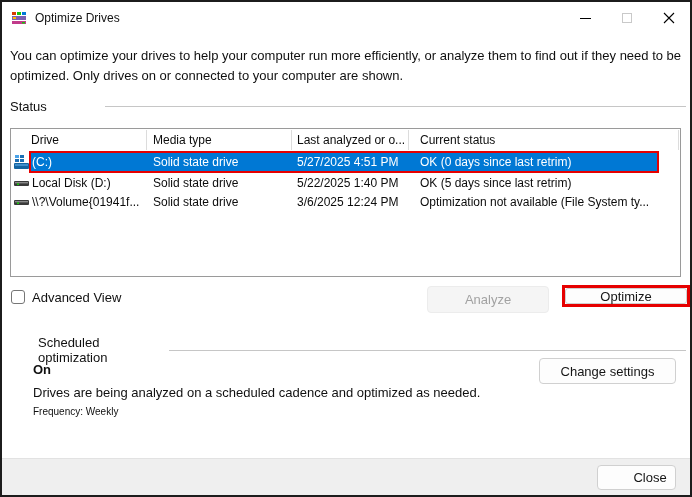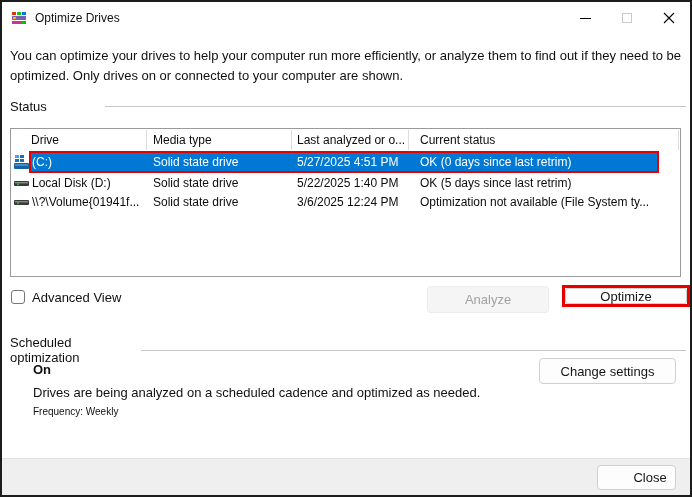--- a/index.html
+++ b/index.html
@@ -22,21 +22,21 @@
   .glyph-close svg{ display:block; }
 
   
   .intro{ position:absolute; left:8px; top:44px; width:676px; font-size:13px; color:#101010; }
   .intro div{ line-height:20px; }
 
   
   .sect{ position:absolute; left:8px; right:4px; display:flex; align-items:center; font-size:13px; color:#101010; }
   .sect .rule{ flex:1; height:0; border-top:1px solid #c6c6c6; }
   .sect-status{ top:97px; } .sect-status .lbl{ width:95px; }
-  .sect-sched{ top:333px; } .sect-sched .lbl{ width:131px; }
+  .sect-sched{ top:333px; } .sect-sched .lbl{ width:131px;margin-left:28px; }
 
   
   .dtable{ position:absolute; left:8px; top:126px; width:671px; height:149px;
            border:1px solid #9a9a9a; background:#fff; font-size:12px; color:#0c0c0c; }
   .thead{ position:relative; height:22px; border-bottom:0; }
   .th{ position:absolute; top:0; height:22px; line-height:22px; white-space:nowrap; }
   .th0{ left:20px;text-align:right; } .th1{ left:142px; } .th2{ left:286px; } .th3{ left:409px; }
   .vsep{ position:absolute; top:1px; height:20px; width:0; border-left:1px solid #dcdcdc; }
   .vs0{ left:135px; } .vs1{ left:280px; } .vs2{ left:397px; } .vs3{ left:667px; }
 

